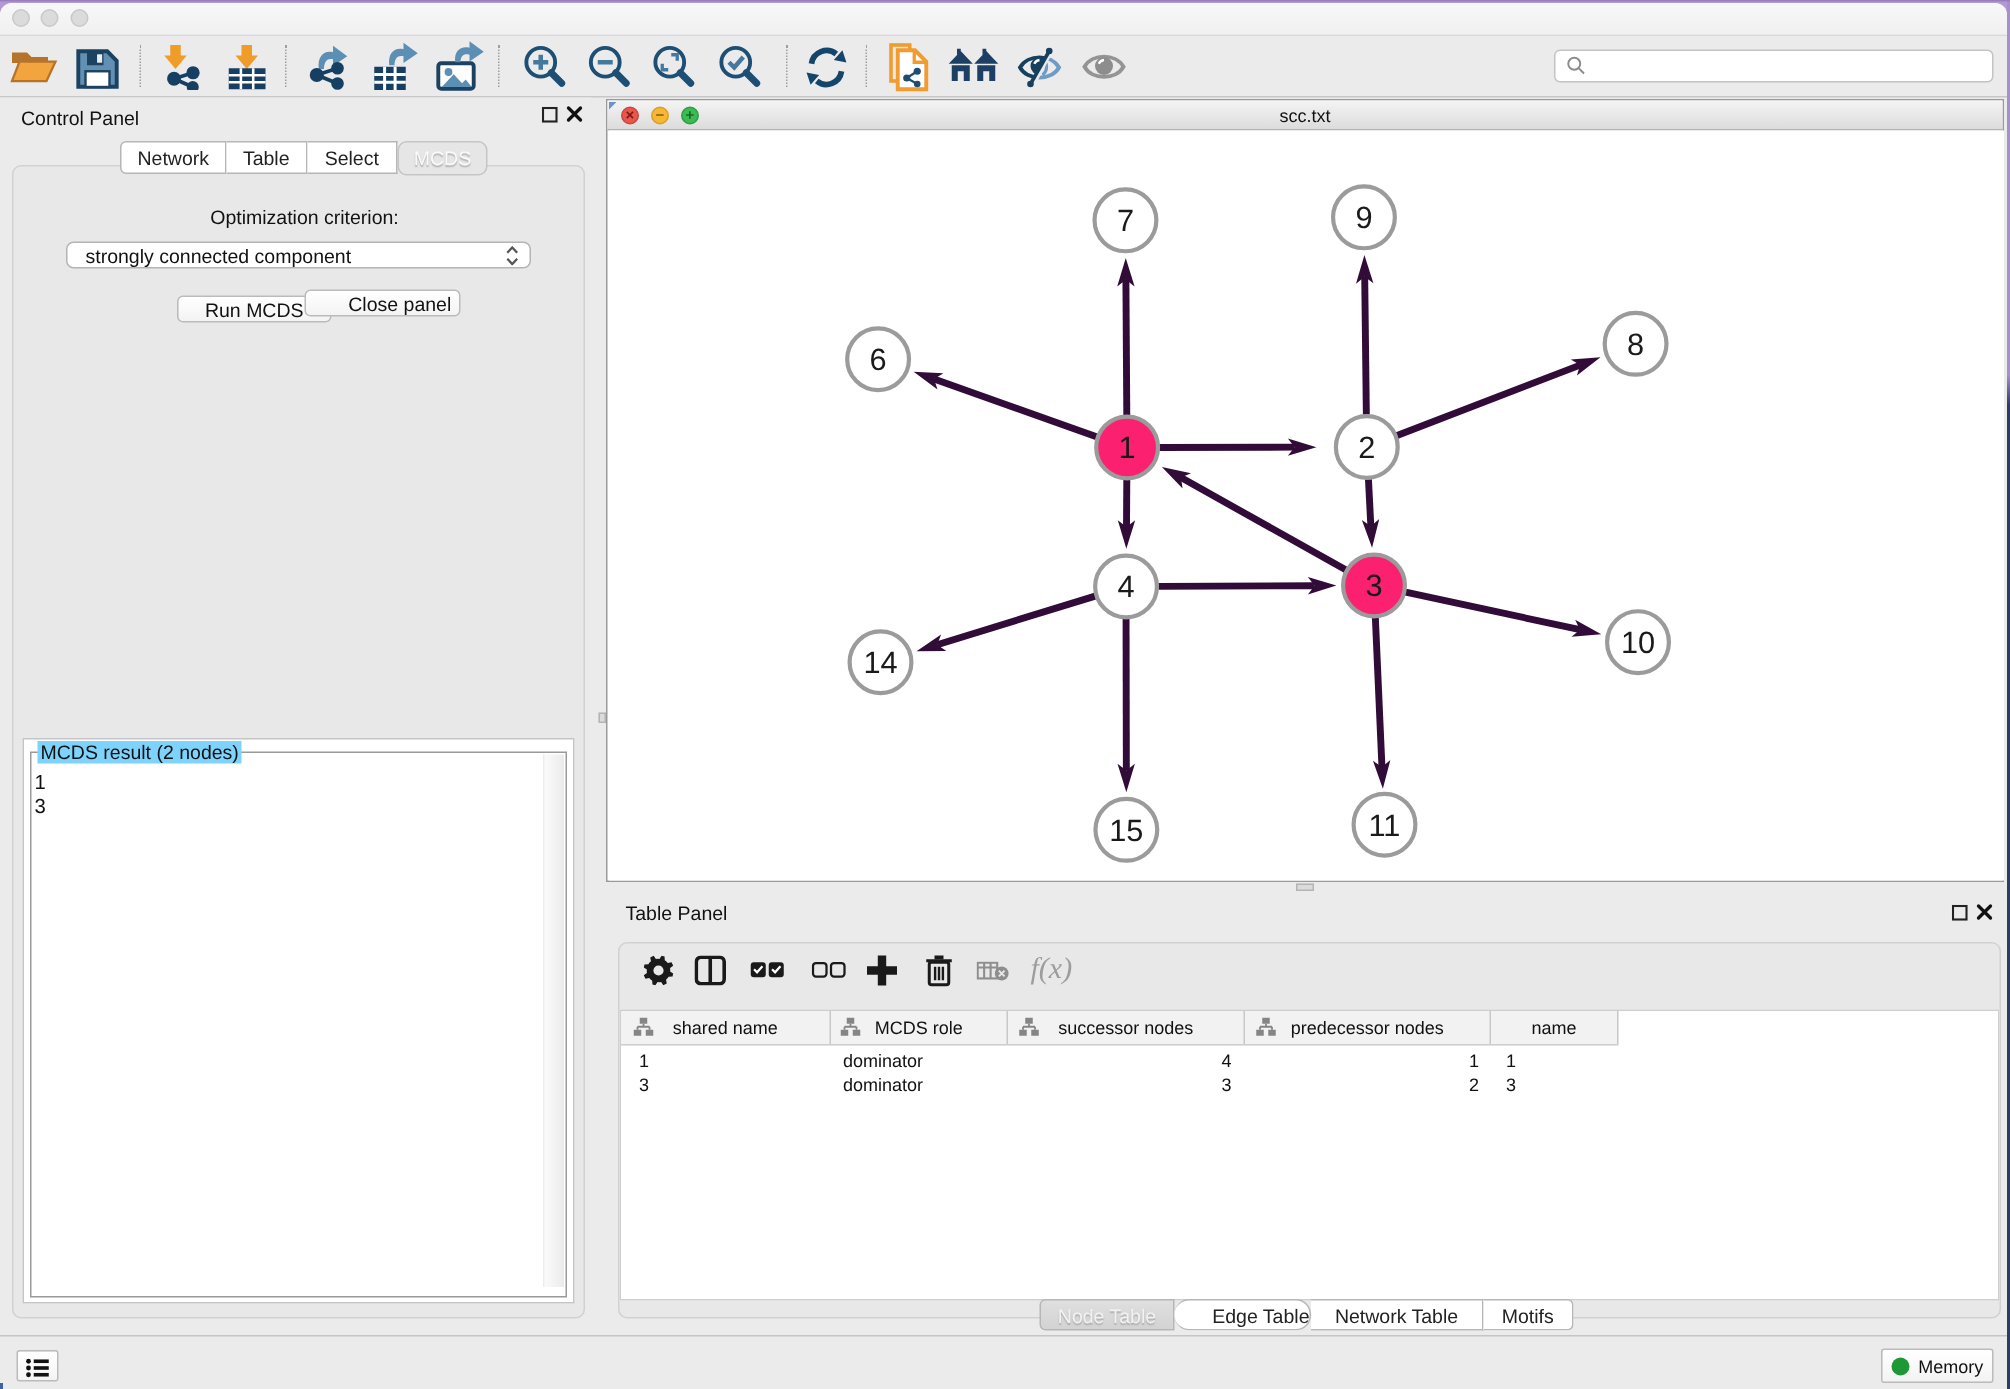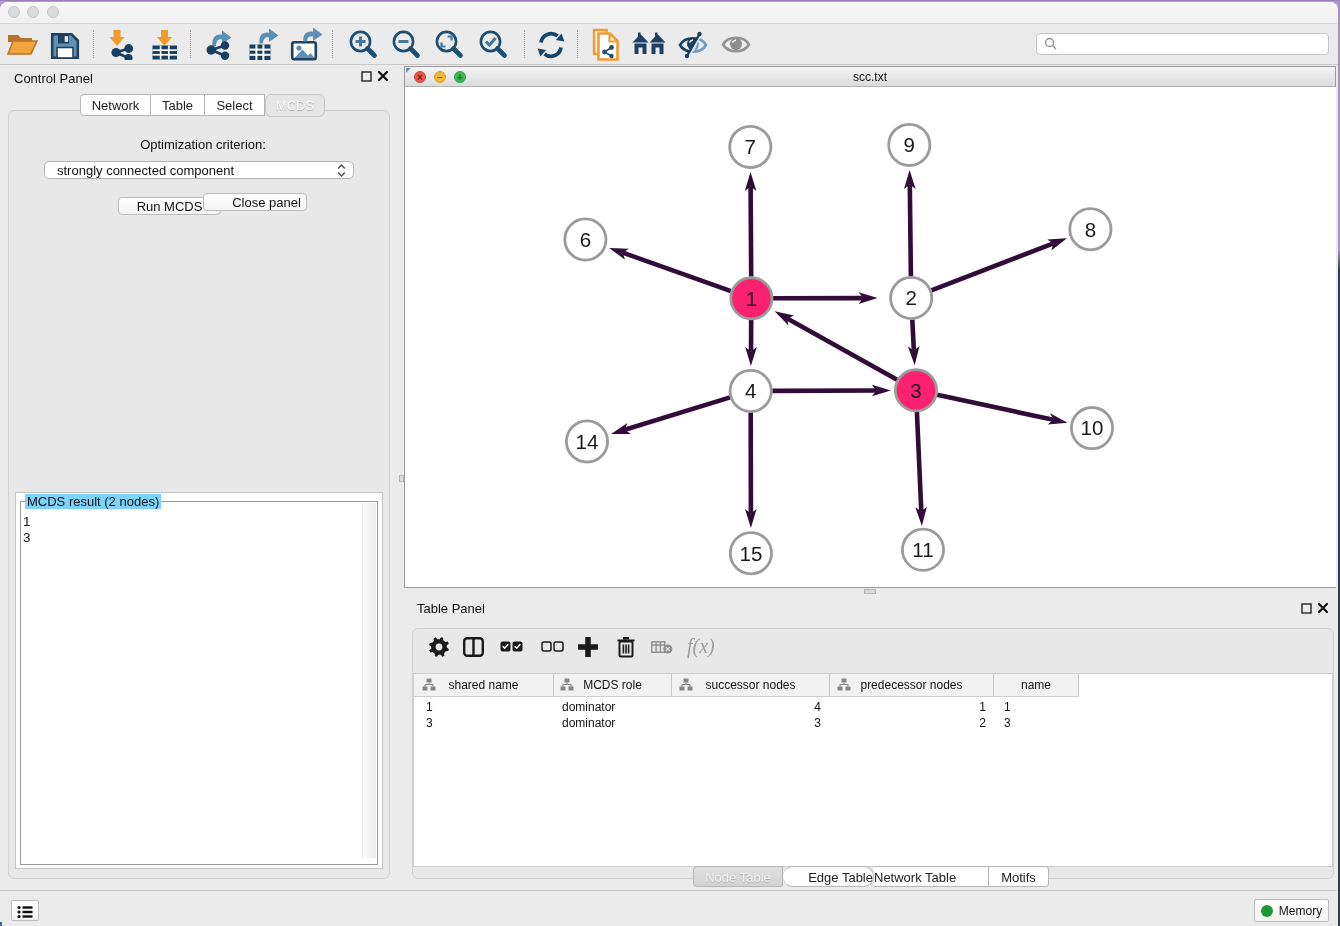--- a/index.html
+++ b/index.html
@@ -408,21 +408,21 @@
       <div class="td" style="left:590px;top:25px;">1</div>
       <div class="td" style="left:12px;top:41px;">3</div>
       <div class="td" style="left:148px;top:41px;">dominator</div>
       <div class="td" style="left:258px;top:41px;width:149px;text-align:right;">3</div>
       <div class="td" style="left:416px;top:41px;width:156px;text-align:right;">2</div>
       <div class="td" style="left:590px;top:41px;">3</div>
     </div>
     <div class="abs" style="left:289px;top:271px;">
       <div class="btab first" style="left:0;width:90px;text-align:center;border-left:1px solid #b7b6b7;border-radius:4px 0 0 4px;background:linear-gradient(#e0dfe0,#d4d3d4);color:#f3f2f3;text-shadow:0 1px 1px #aaa;">Node Table</div>
       <div class="btab" style="left:90px;width:91px;text-align:right;border-radius:10px;">Edge Table</div>
-      <div class="btab" style="left:181px;width:115px;text-align:left;">Network Table</div>
+      <div class="btab" style="left:181px;width:115px;text-align:center;">Network Table</div>
       <div class="btab" style="left:296px;width:60px;text-align:center;border-radius:0 4px 4px 0;">Motifs</div>
     </div>
   </div>
   <div id="statusbar">
     <div class="btn" style="left:11px;top:9px;width:28px;height:21px;border-radius:2px;"><svg width="16" height="14" style="margin-top:4px" viewBox="0 0 16 14">
           <circle cx="2" cy="2.5" r="1.6" fill="#111"></circle>
           <circle cx="2" cy="7" r="1.6" fill="#111"></circle>
           <circle cx="2" cy="11.5" r="1.6" fill="#111"></circle>
           <rect x="5.5" y="1.3" width="10" height="2.4" fill="#111"></rect>
           <rect x="5.5" y="5.8" width="10" height="2.4" fill="#111"></rect>

